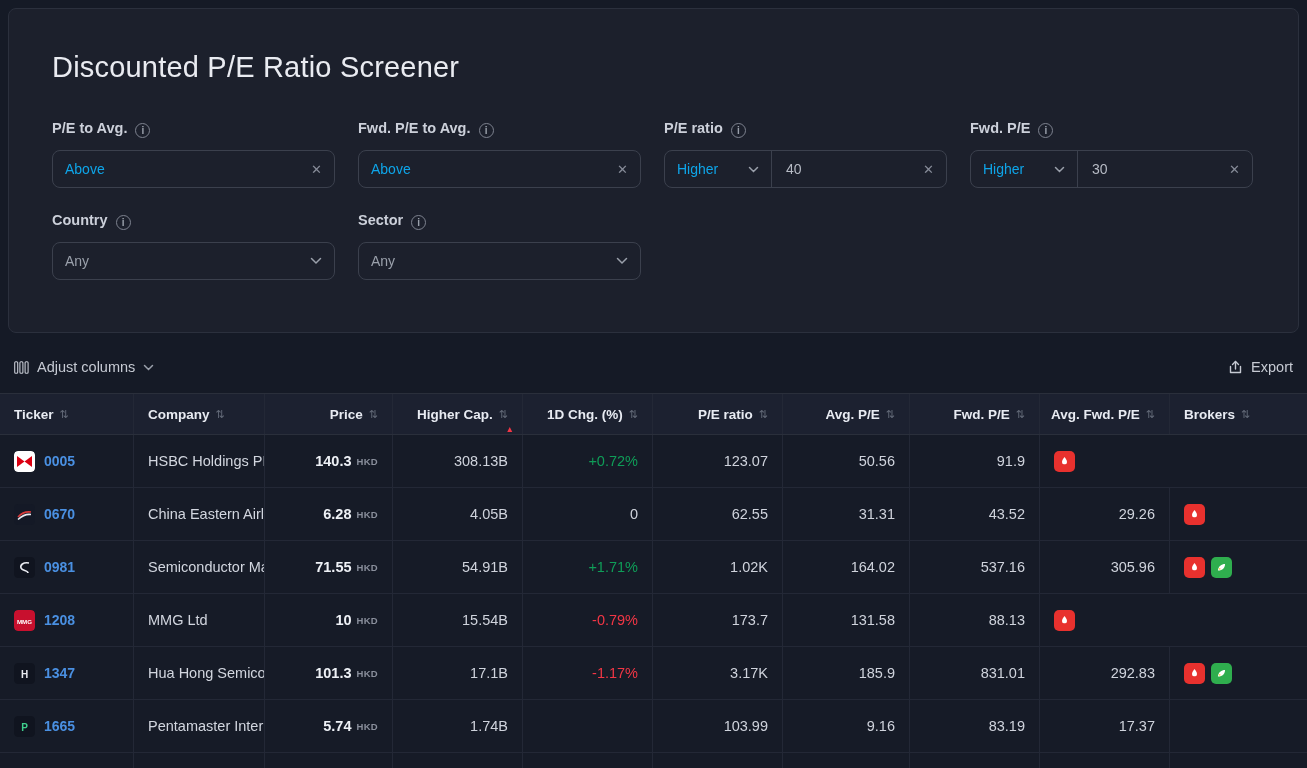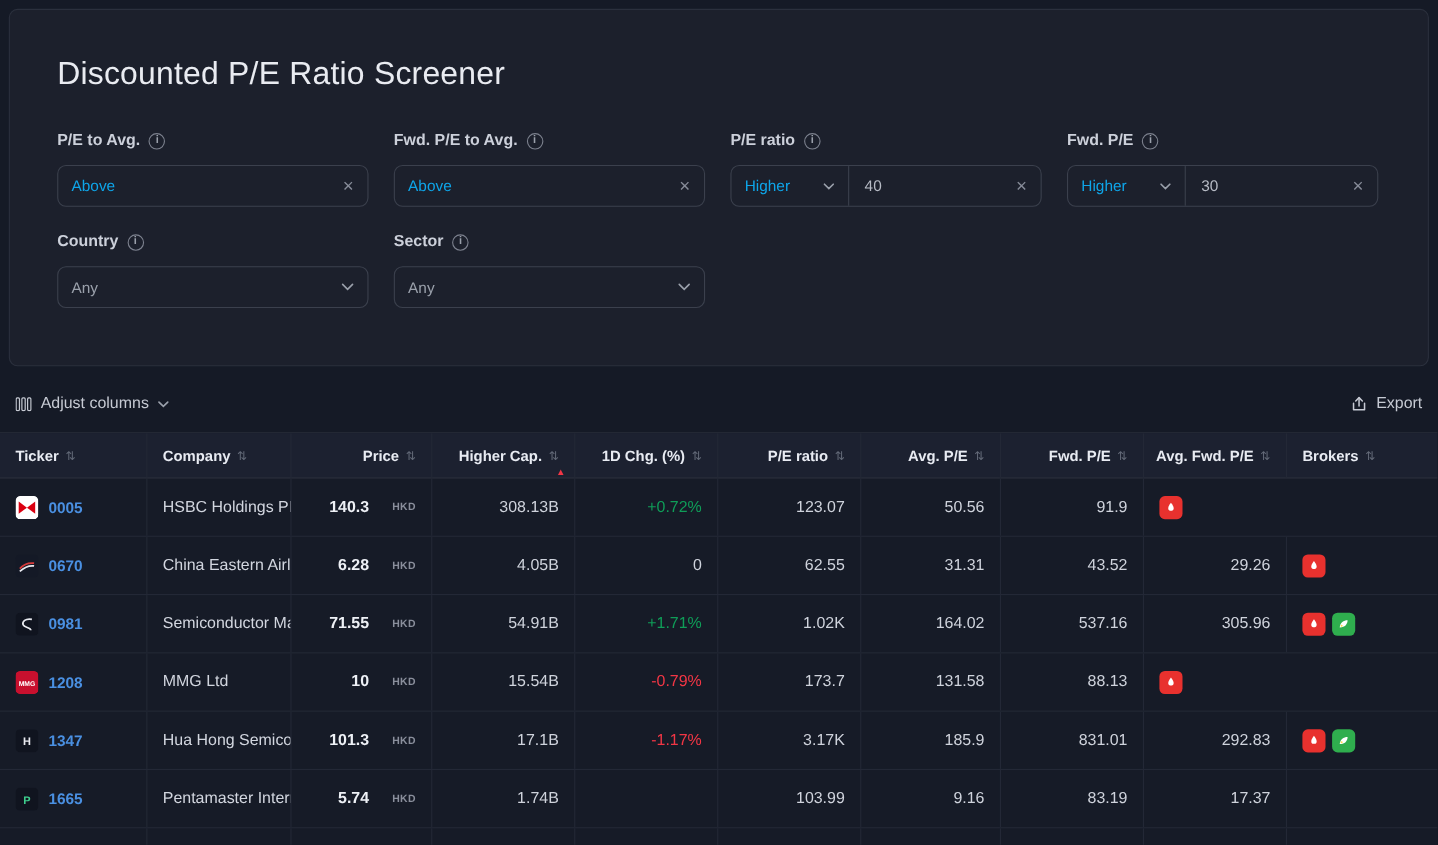--- a/index.html
+++ b/index.html
@@ -22,21 +22,21 @@
     font-size:29px;
     font-weight:500;
     color:#e9ebf1;
     margin-bottom:34px;
     letter-spacing:.2px;
   }
   .filters-row { display:flex; gap:23px; }
   .filters-row.second { margin-top:22px; }
   .filter { width:283px; }
   .flabel {
-    display:flex; align-items:center; gap:8px;
+    display:flex; align-items:flex-end; gap:8px;
     font-size:14.5px; font-weight:700; color:#ccd0da;
     line-height:20px; margin-bottom:12px;
   }
   .info {
     width:15px; height:15px; flex:none;
     border:1px solid #7d828f; border-radius:50%;
     font-size:10px; font-weight:700; color:#9aa0ab;
     display:inline-flex; align-items:center; justify-content:center;
     cursor:pointer;
   }
@@ -97,21 +97,21 @@
   }
   .th.right { justify-content:flex-end; }
   .sort { color:#636a78; font-size:11px; font-weight:400; }
   .active-sort { position:absolute; right:10px; bottom:0; color:#f23645; font-size:9px; line-height:9px; }
   .td { height:52px; font-size:14.5px; color:#cfd3dc; }
   .num { justify-content:flex-end; }
   .cell-ticker { gap:9px; }
   .tick { color:#4a90e2; font-weight:700; font-size:14px; cursor:pointer; }
   .cell-company { color:#d2d6df; white-space:nowrap; overflow:hidden; }
   .pv { font-weight:700; color:#eef1f6; }
-  .cur { font-size:9.5px; color:#8a8f9c; margin-left:21px; font-weight:700; letter-spacing:.3px; }
+  .cur { font-size:9.5px; color:#8a8f9c; margin-left:5px; font-weight:700; letter-spacing:.3px; }
   .chg.up { color:#0f9d58; }
   .chg.down { color:#f23645; }
   .chg.flat { color:#cfd3dc; }
   .cell-brokers { gap:6px; }
   .logo {
     width:21px; height:21px; border-radius:4px; overflow:hidden;
     display:inline-flex; flex:none;
   }
   .bk {
     width:21px; height:21px; border-radius:5px; flex:none;

